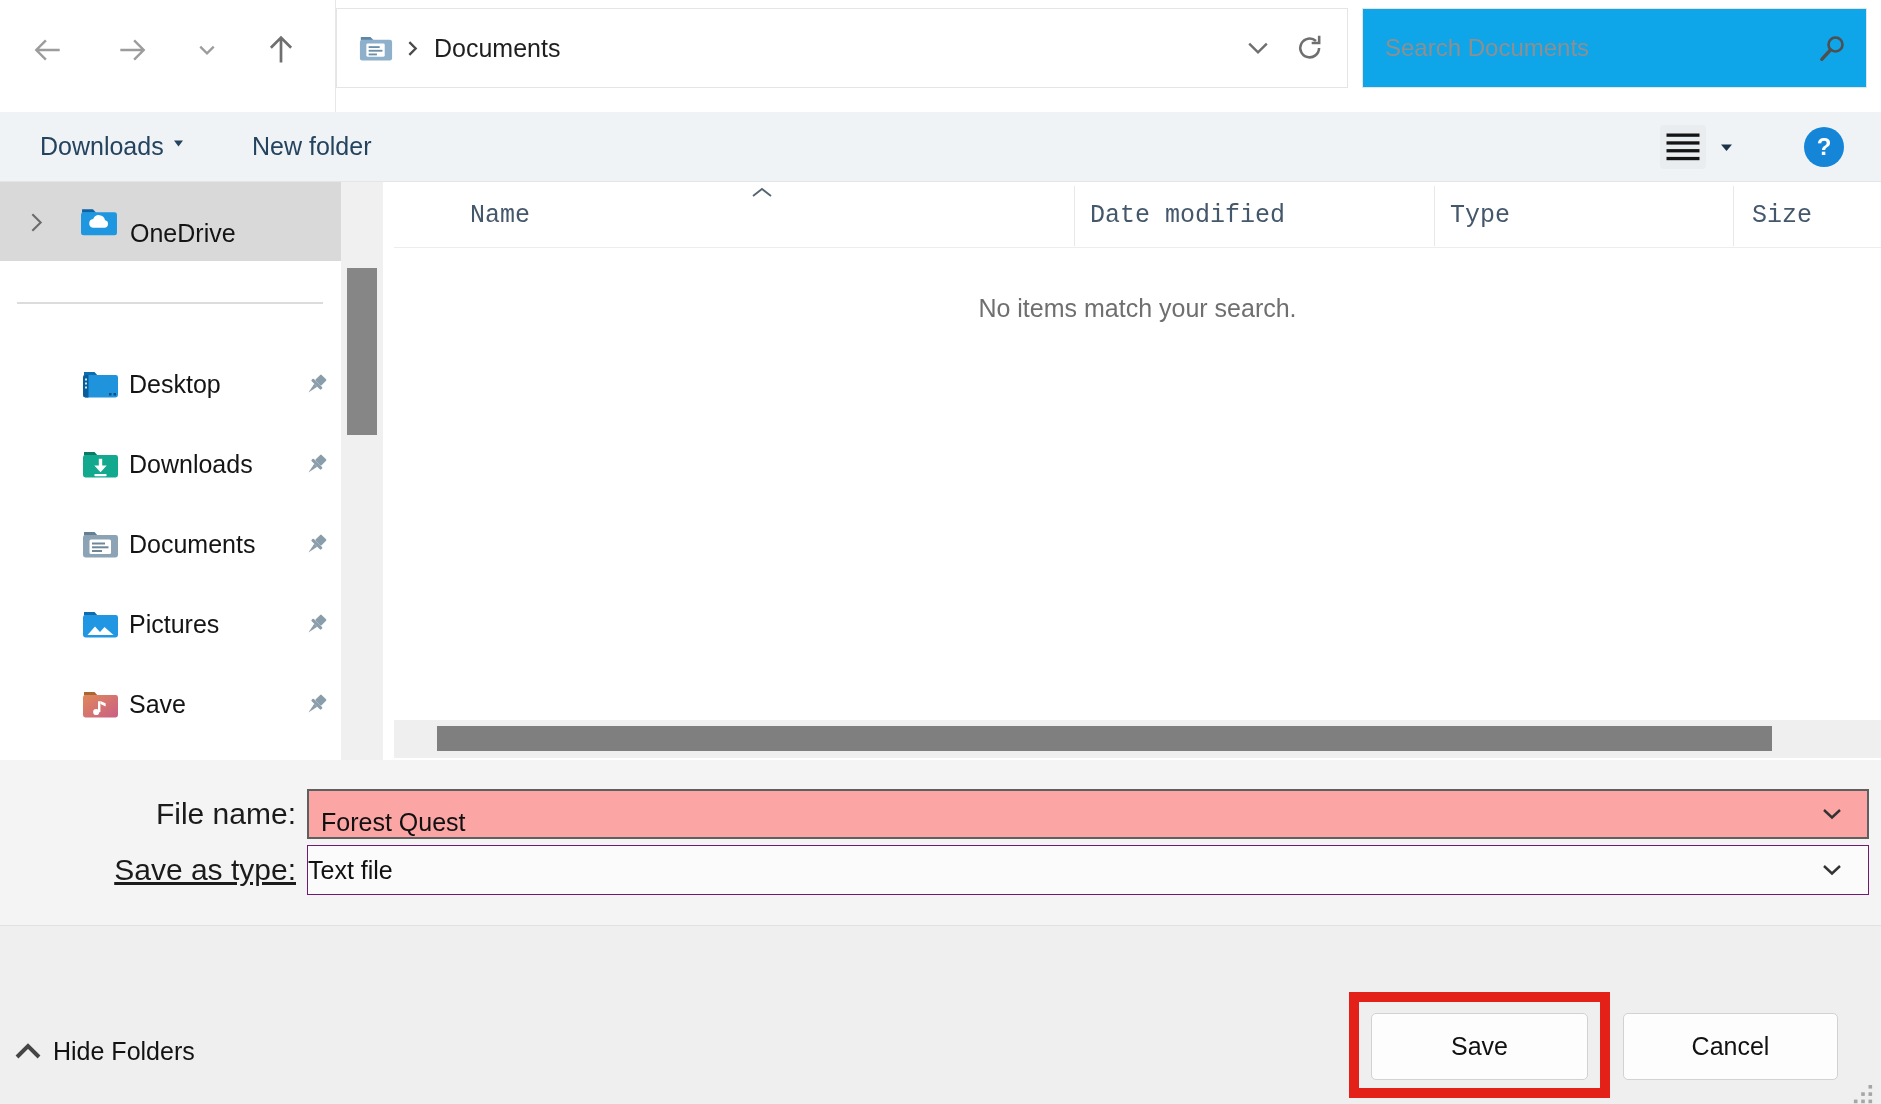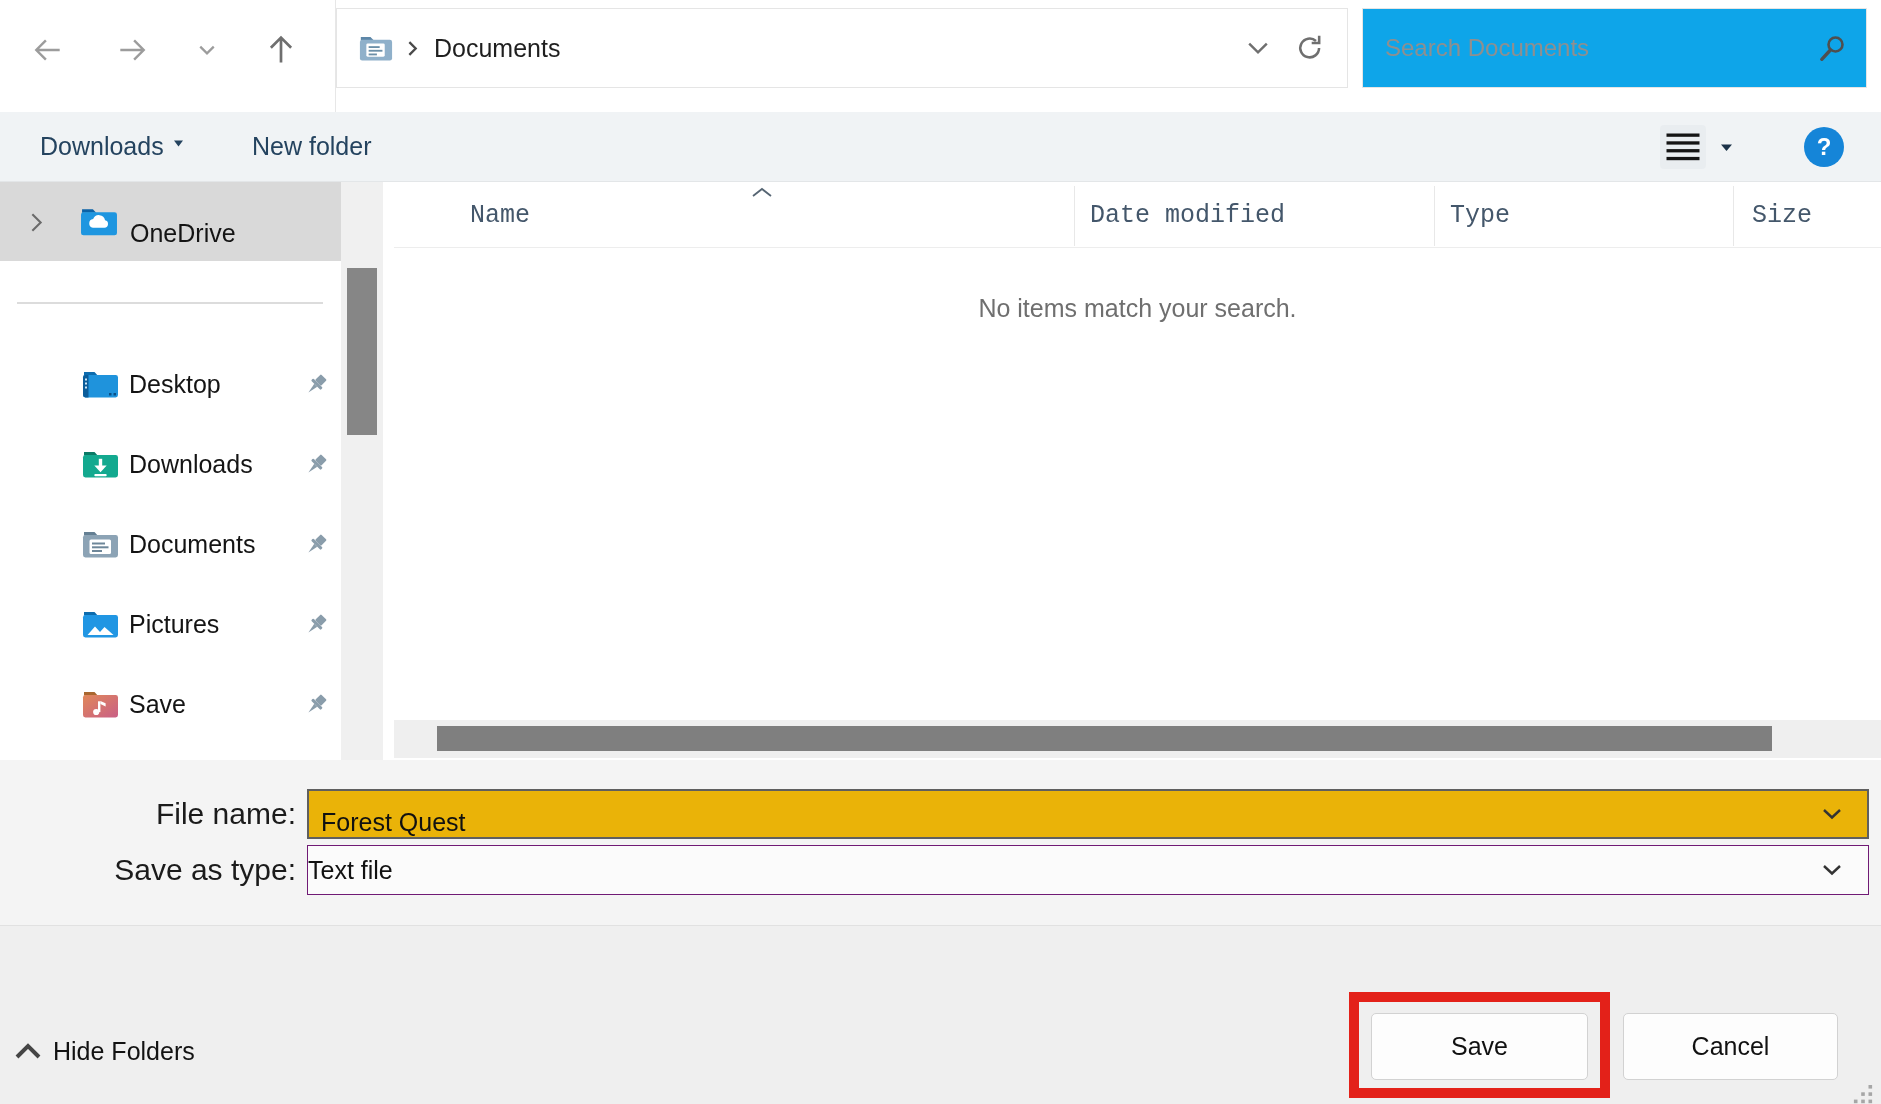--- a/index.html
+++ b/index.html
@@ -58,22 +58,22 @@
   .sort-chev{left:751px;top:5px;}
   .hcell{top:19px;font-size:25px;color:#44576b;cursor:pointer;background:none;border:none;padding:0;
          font-family:Liberation Mono, monospace;}
   .h-name{left:470px;}.h-date{left:1090px;}.h-type{left:1450px;}.h-size{left:1752px;}
   .empty-msg{left:394px;top:112px;width:1487px;text-align:center;font-size:25px;color:#6f6f6f;}
   .htrack{left:394px;top:538px;width:1487px;height:38px;background:#efefef;cursor:pointer;}
   .hthumb{position:absolute;left:43px;top:6px;width:1335px;height:25px;background:#7f7f7f;}
   
   .fileform{left:0;top:760px;width:1881px;height:165px;background:#f4f4f4;}
   .flabel{width:256px;height:50px;line-height:50px;text-align:right;font-size:30px;color:#1b1b1b;left:40px;}
-  .lbl1{top:29px;}.lbl2{top:85px;}
-  .inp1{left:307px;top:29px;width:1562px;height:50px;border:2px solid #5f5f5f;background:#eab308;box-sizing:border-box;
+  .lbl1{top:29px;}.lbl2{top:85px;text-decoration:underline;}
+  .inp1{left:307px;top:29px;width:1562px;height:50px;border:2px solid #5f5f5f;background:#fca5a5;box-sizing:border-box;
         font-family:"Liberation Sans",sans-serif;font-size:25px;color:#111;padding:16px 52px 0 12px;outline:none;}
   .combo2{left:307px;top:85px;width:1562px;height:50px;border:1px solid #701a75;background:#fbfbfb;box-sizing:border-box;
           line-height:48px;font-size:25px;color:#111;cursor:pointer;}
   .fchev{background:none;border:none;padding:0;cursor:pointer;}
   .chev1{left:1822px;top:48px;}.chev2{left:1822px;top:104px;}
   
   .footer{left:0;top:925px;width:1881px;height:179px;background:#efefef;border-top:1px solid #e1e1e1;box-sizing:border-box;}
   .hide-btn{left:8px;top:100px;height:50px;display:flex;align-items:center;gap:11px;background:none;border:none;cursor:pointer;
             font-family:"Liberation Sans",sans-serif;font-size:25px;color:#121212;}
   .red-box{left:1349px;top:66px;width:261px;height:106px;border:10px solid #e32119;box-sizing:border-box;pointer-events:none;z-index:5;}

